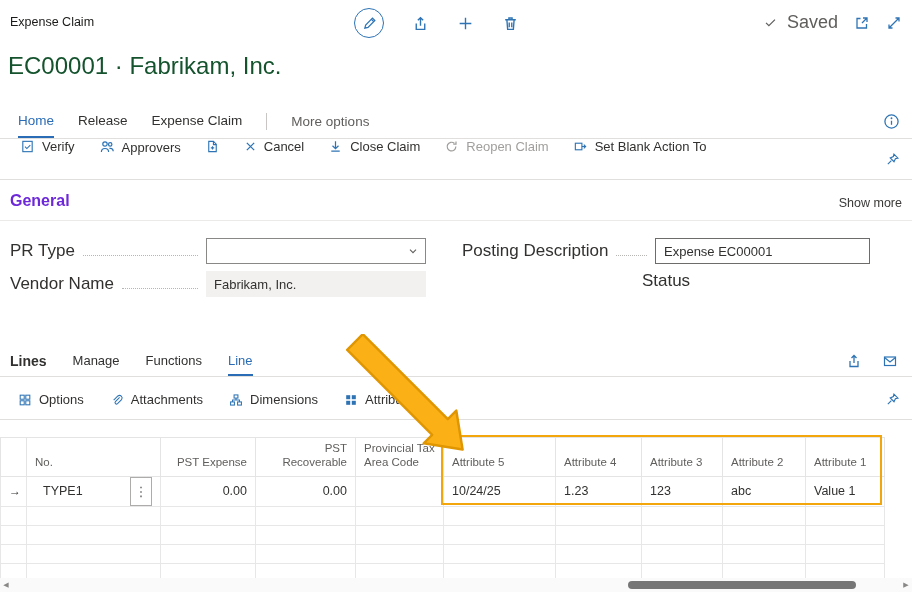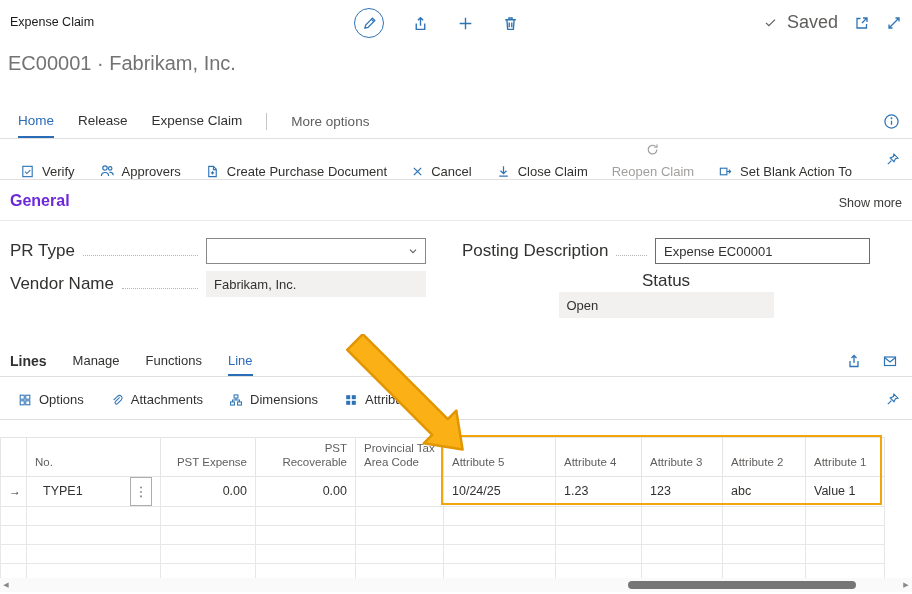--- a/index.html
+++ b/index.html
@@ -13,34 +13,34 @@
   
   .topbar{position:absolute;top:0;left:0;right:0;height:46px;}
   .caption{position:absolute;left:10px;top:15px;font-size:12.5px;color:#1b1a19;}
   .top-center{position:absolute;left:354px;top:8px;display:flex;gap:28px;align-items:center;}
   .circle-btn{width:30px;height:30px;border-radius:50%;border:1.4px solid #2e74b5;background:#fff;
     display:flex;align-items:center;justify-content:center;color:#2e74b5;cursor:pointer;padding:0;}
   .tb-icon{cursor:pointer;}
   .top-right{position:absolute;right:10px;top:12px;display:flex;gap:16px;align-items:center;}
   .saved{display:flex;align-items:center;gap:10px;color:#605e5c;font-size:18px;}
   
-  .page-title{position:absolute;left:8px;top:52px;font-size:20px;font-weight:400;color:#737373;}
+  .page-title{position:absolute;left:8px;top:52px;font-size:24px;font-weight:400;color:#14532d;}
   
   .menubar{position:absolute;top:105px;left:0;right:0;height:33px;border-bottom:1px solid #e1dfdd;
     display:flex;align-items:stretch;padding-left:18px;gap:24px;font-size:13.5px;}
   .menutab{display:flex;align-items:center;border-bottom:2px solid transparent;cursor:pointer;color:#323130;}
   .menutab.active{color:#2b6cb6;border-bottom-color:#2b6cb6;}
   .menudivider{width:1px;background:#c8c6c4;margin:8px 0;}
   .more-options{display:flex;align-items:center;color:#605e5c;cursor:pointer;}
   .info-icon{position:absolute;right:12px;top:8px;}
   
   .actionbar{position:absolute;top:139px;left:0;right:0;height:40px;border-bottom:1px solid #e1dfdd;
-    display:flex;align-items:flex-end;padding-left:20px;gap:24px;}
+    display:flex;align-items:flex-start;padding-left:20px;gap:24px;}
   .action{display:flex;align-items:center;gap:7px;cursor:pointer;color:#323130;font-size:13px;white-space:nowrap;}
-  .action.disabled{color:#a19f9d;cursor:default;flex-direction:column;}
+  .action.disabled{color:#a19f9d;cursor:default;}
   .action.disabled .icon{color:#a19f9d;}
   .pin-right{position:absolute;right:12px;top:0;height:100%;display:flex;align-items:center;cursor:pointer;}
   
   .general-header{position:absolute;top:192px;left:0;right:0;height:28px;border-bottom:1px solid #eceae8;}
   .section-title{position:absolute;left:10px;top:0;font-size:16px;font-weight:700;color:#6d28d9;}
   .show-more{position:absolute;right:10px;top:4px;font-size:12.5px;color:#3b3a39;cursor:pointer;}
   .field{position:absolute;display:flex;align-items:center;height:26px;}
   .field .flabel{white-space:nowrap;color:#323130;font-size:17px;}
   .field .leader{flex:1;height:1px;border-bottom:1px dotted #b8b6b4;margin:0 8px;transform:translateY(4px);}
   .control{height:26px;box-sizing:border-box;display:flex;align-items:center;font-size:13px;flex:none;}
@@ -192,21 +192,20 @@
     <span>Approvers</span>
   </div>
   <div class="action">
     <span class="icon">
       <svg width="15" height="15" viewBox="0 0 16 16" fill="none" stroke="currentColor" stroke-width="1.2">
           <path d="M4 2.5h5l3 3v8H4z"></path>
           <path d="M9 2.5V6h3"></path>
           <path d="M6.2 9.5h3.6M8 7.7v3.6"></path>
         </svg>
     </span>
-    <span>Create Purchase Document</span>
   </div>
   <div class="action">
     <span class="icon">
       <svg width="13" height="13" viewBox="0 0 16 16" fill="none" stroke="currentColor" stroke-width="1.6">
           <path d="M3.5 3.5l9 9M12.5 3.5l-9 9"></path>
         </svg>
     </span>
     <span>Cancel</span>
   </div>
   <div class="action">
@@ -273,23 +272,20 @@
   <span class="flabel">Posting Description</span>
   <span class="leader"></span>
   <div class="control textbox">
     <span>Expense EC00001</span>
   </div>
 </div>
 
 <div class="field f-status">
   <span class="flabel">Status</span>
   <span class="leader"></span>
-  <div class="control readonly">
-    <span>Open</span>
-  </div>
 </div>
 
 <div class="lines-header">
   <span class="lines-caption">Lines</span>
   <div class="linetab">
       <span>Manage</span>
     </div>
   <div class="linetab">
       <span>Functions</span>
     </div>

